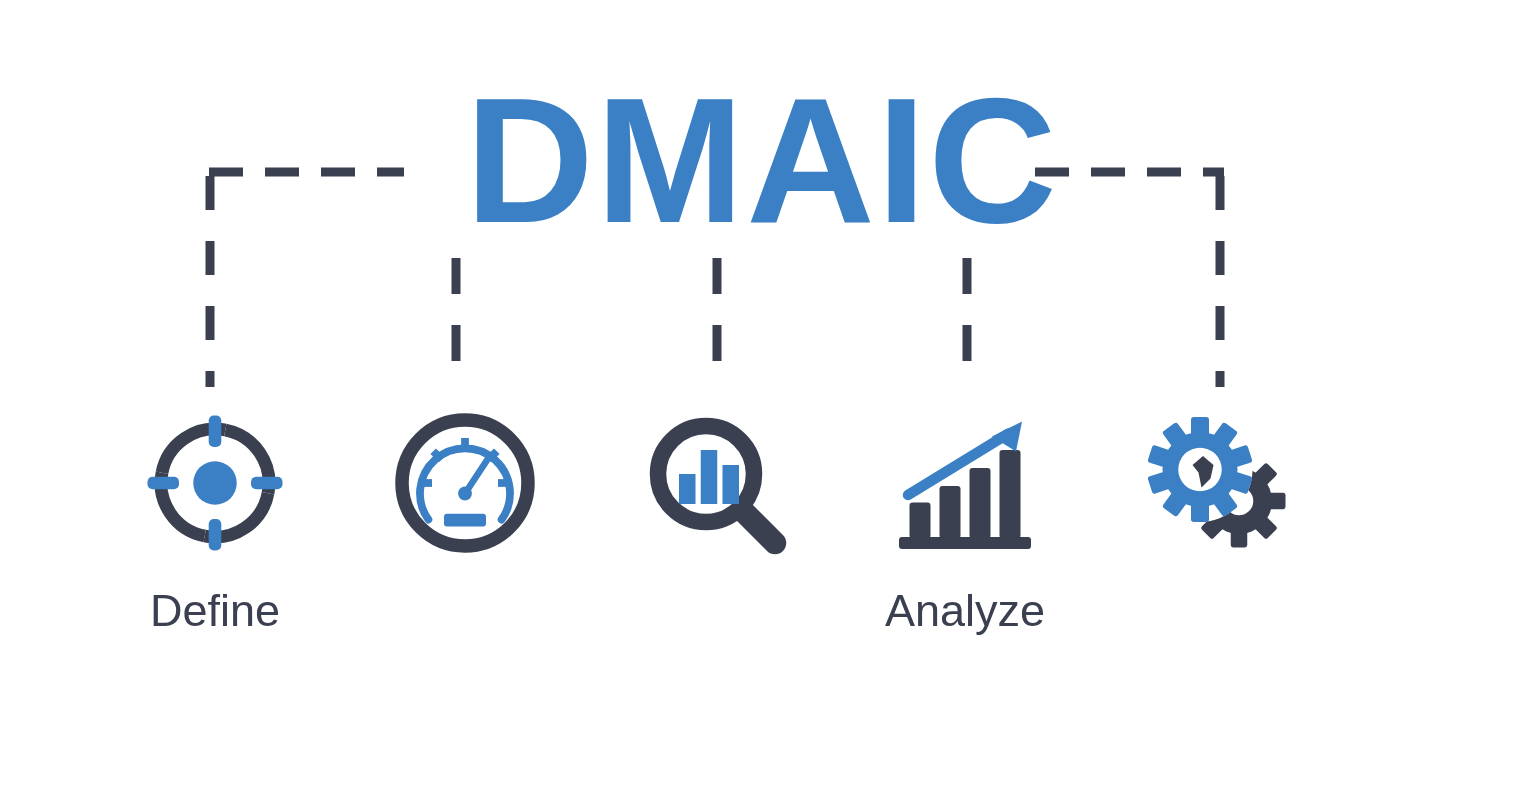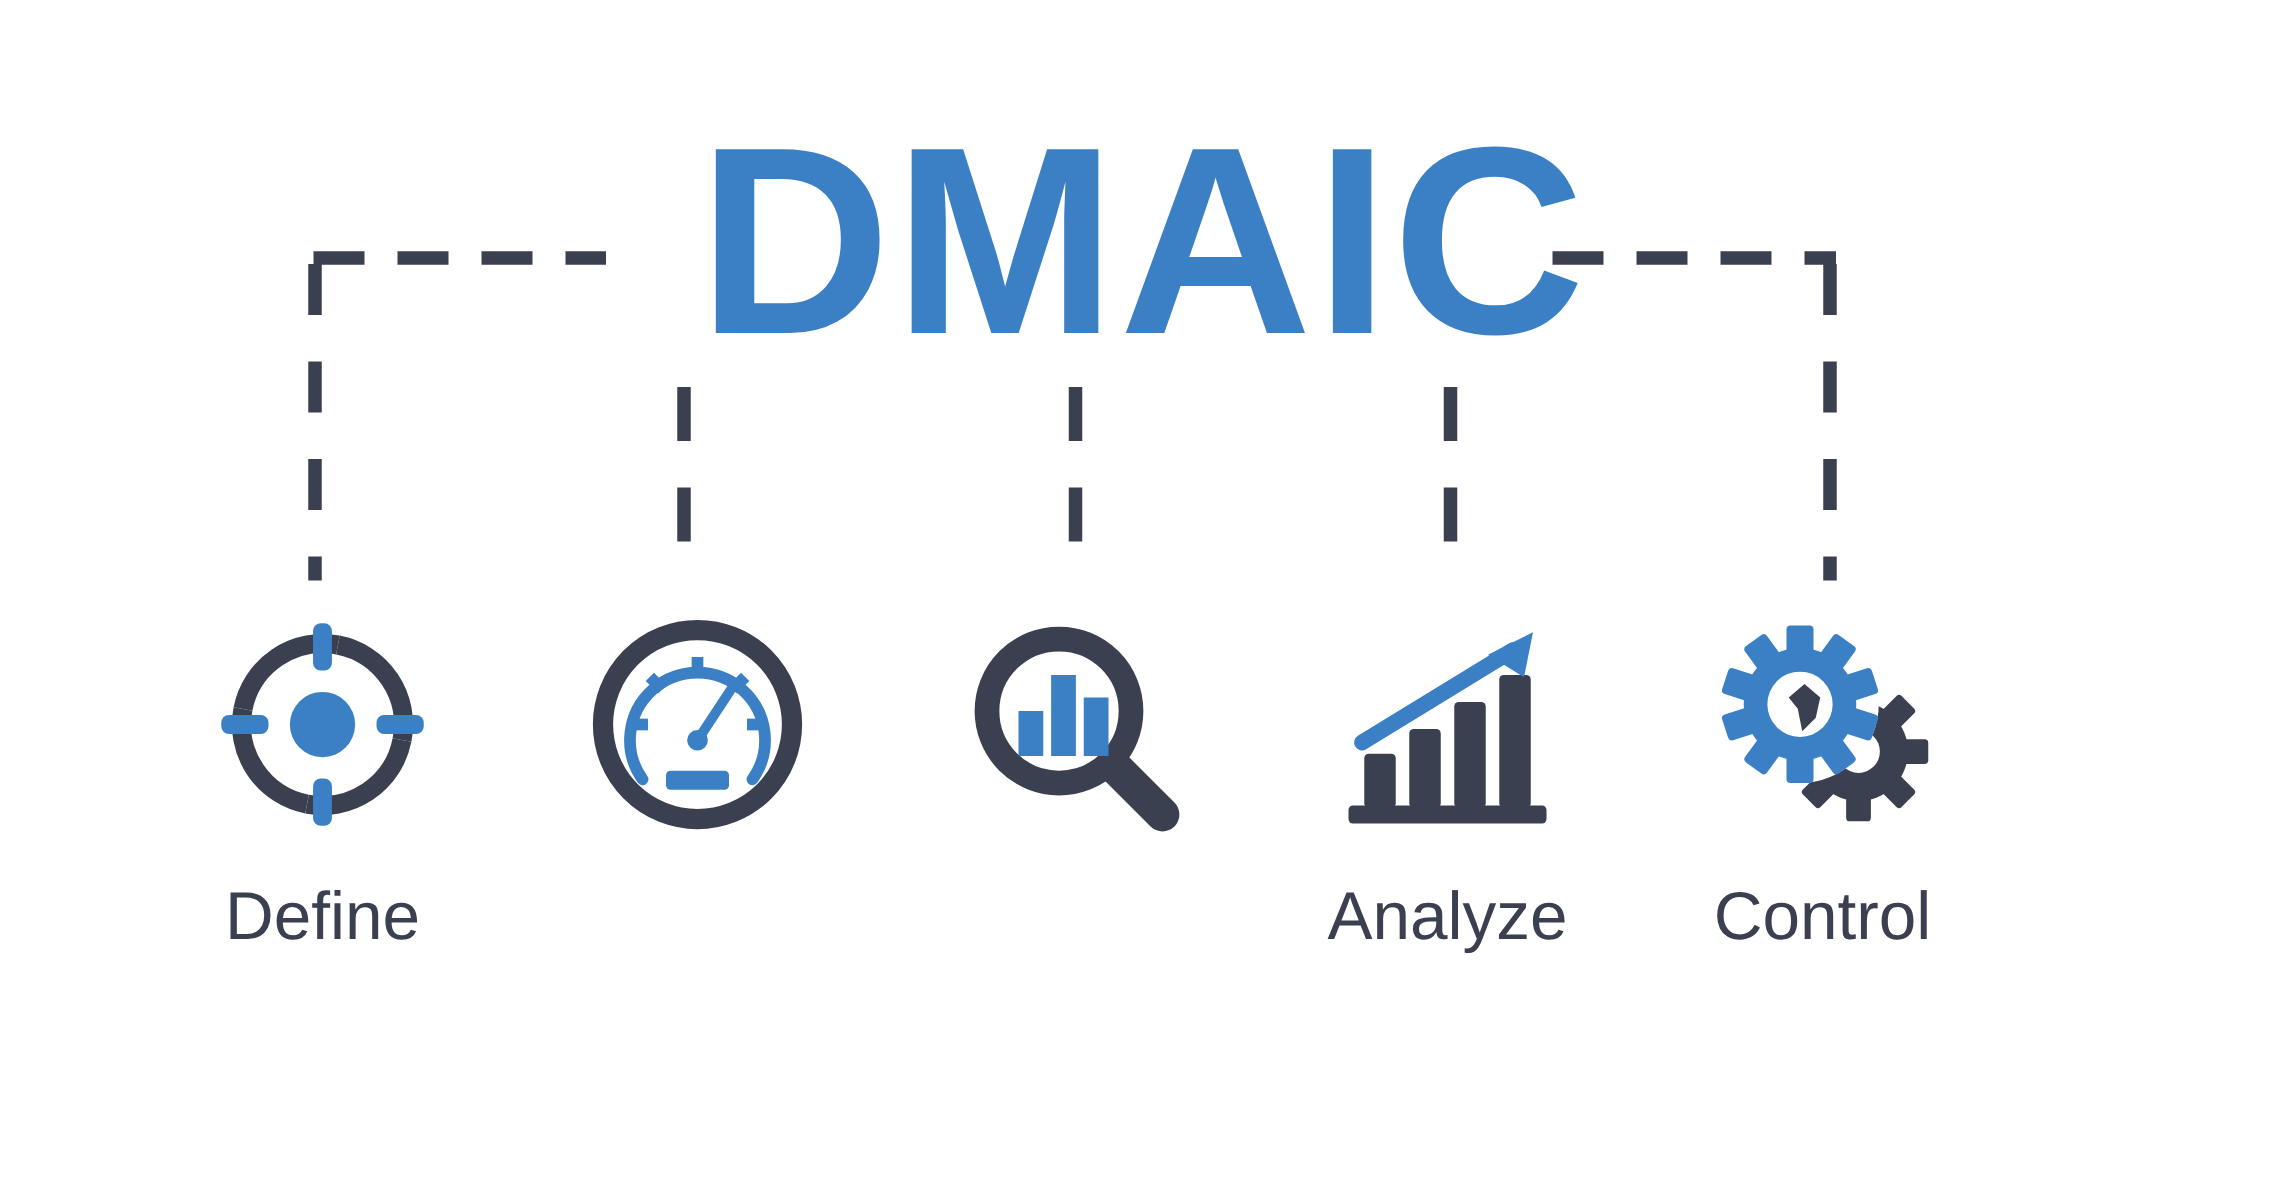--- a/index.html
+++ b/index.html
@@ -221,17 +221,16 @@
               <rect x="-6" y="-35" width="12" height="13" rx="1.8" transform="rotate(288)"></rect>
               <rect x="-6" y="-35" width="12" height="13" rx="1.8" transform="rotate(324)"></rect>
             </g>
           </g>
 
           <circle cx="0" cy="0" r="14.5" fill="#ffffff"></circle>
 
           <path d="M 2 -9 L 9 -3 L 7 6 L 1 12 L -1 2 L -5 -3 Z" fill="#3A4050"></path>
         </g>
       </svg>
-      <div class="step-label">Control</div>
     </div>
 
   </div>
 </div>
 
 </body></html>

